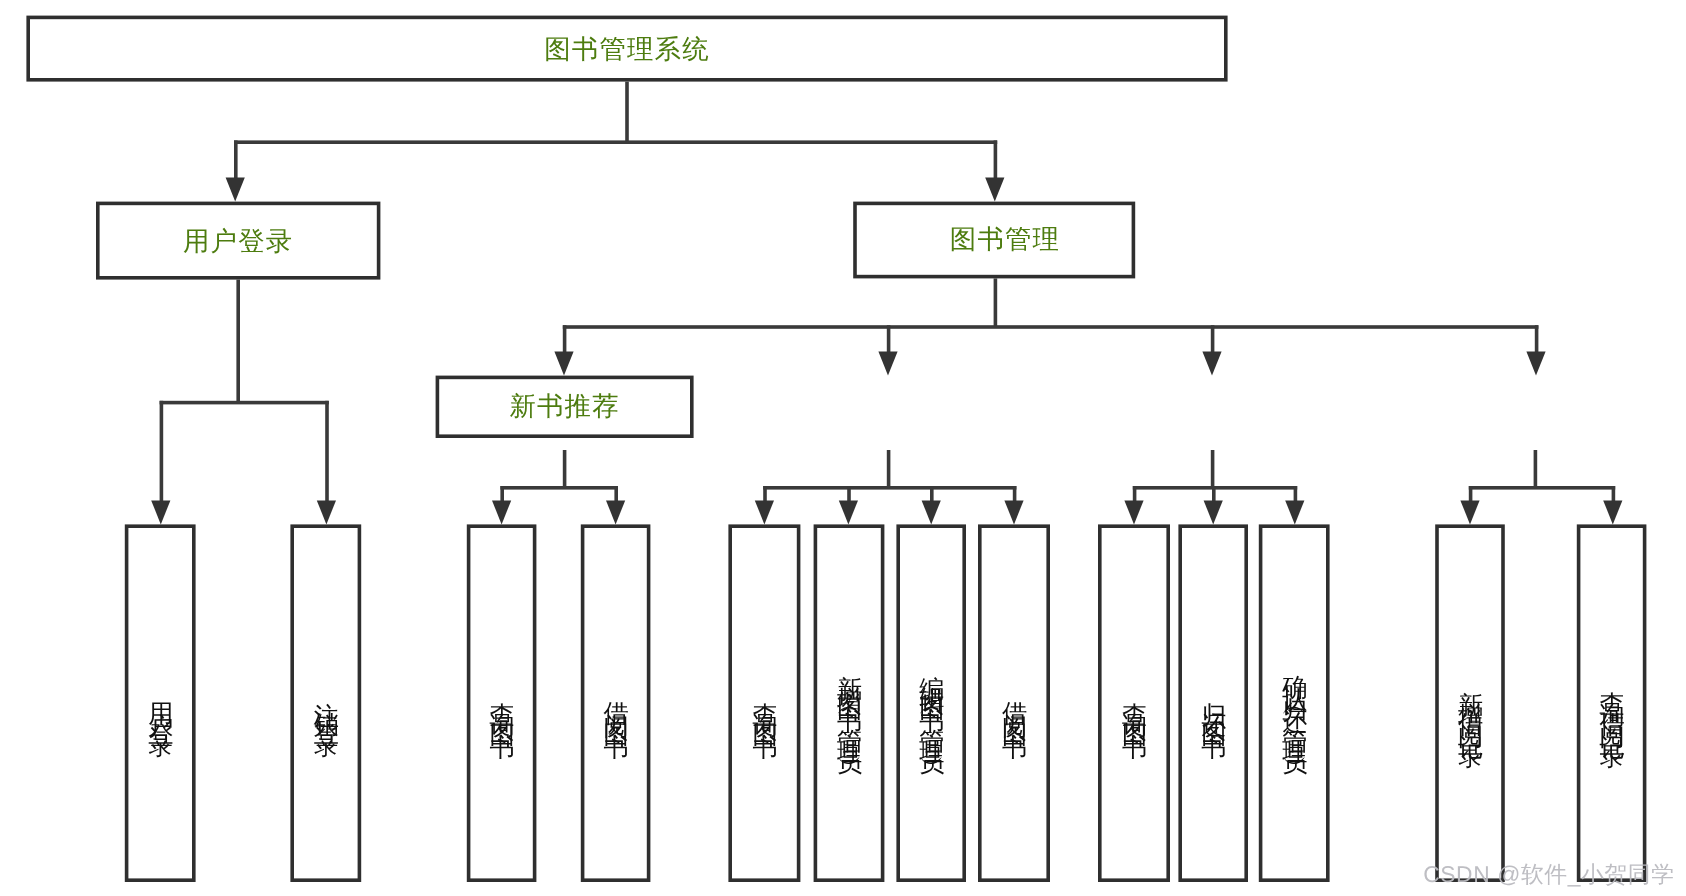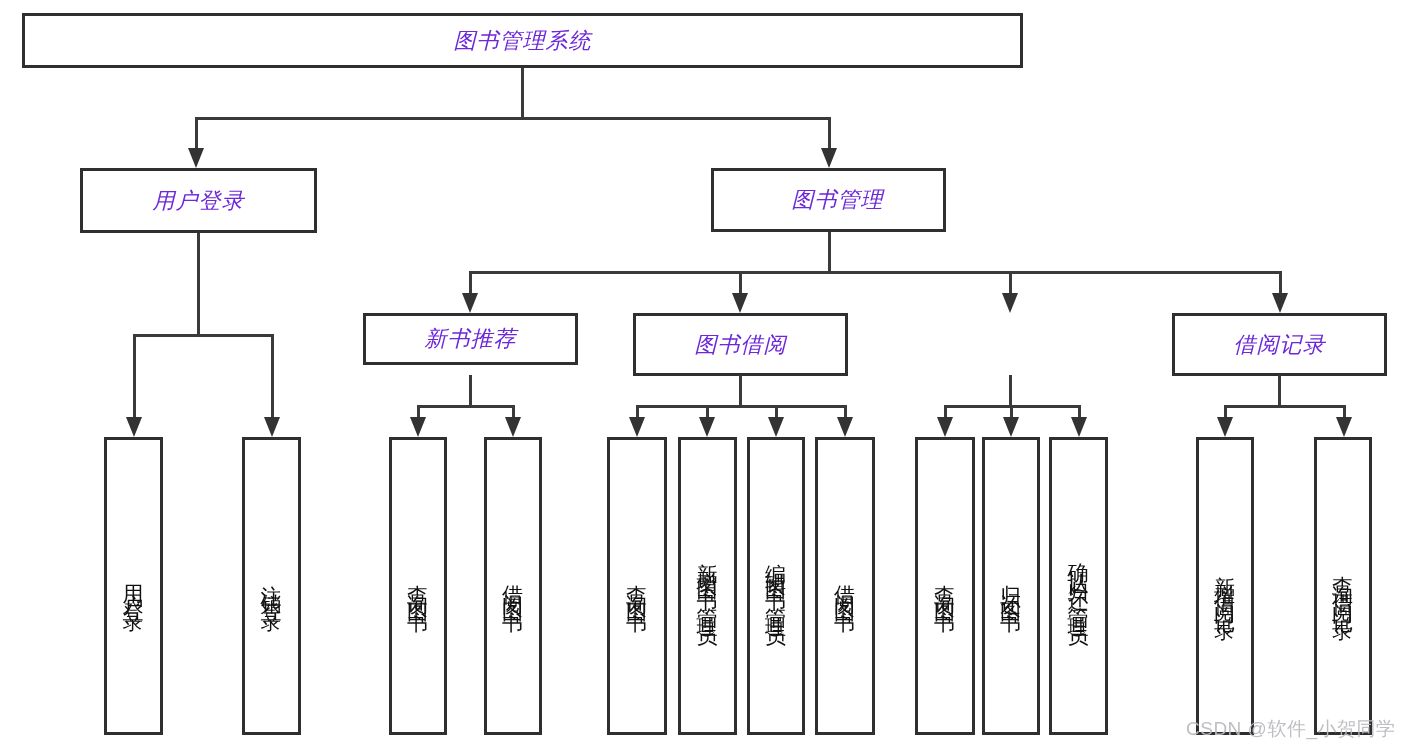--- a/index.html
+++ b/index.html
@@ -3,21 +3,21 @@
 <meta charset="utf-8">
 <style>
   html,body{margin:0;padding:0;background:#ffffff;}
   #canvas{
     position:relative;width:1405px;height:747px;background:#ffffff;overflow:hidden;
     font-family:"Liberation Sans",sans-serif;color:#1a1a1a;
   }
   .hbox{
     position:absolute;box-sizing:border-box;border:3px solid #2f2f2f;background:#ffffff;
     display:flex;align-items:center;justify-content:center;
-    font-size:22px;letter-spacing:1px;color:#6d28d9;font-style:italic;
+    font-size:22px;letter-spacing:1px;color:#4d7c0f;
   }
   .vbox{
     position:absolute;box-sizing:border-box;border:3px solid #2f2f2f;background:#ffffff;
     top:437px;height:298px;
     display:flex;align-items:center;justify-content:center;
     writing-mode:vertical-rl;text-orientation:mixed;
     font-size:21px;letter-spacing:9px;color:#111;line-height:1;
   }
   .line{position:absolute;background:#3a3a3a;}
   .ah{position:absolute;width:0;height:0;border-left:8px solid transparent;
@@ -47,22 +47,20 @@
 <body>
 
 <div id="canvas">
 
   <div class="hbox" id="b-root">图书管理系统</div>
 
   <div class="hbox" id="b-ul">用户登录</div>
   <div class="hbox" id="b-bm">图书管理</div>
 
   <div class="hbox" id="b-nb">新书推荐</div>
-  <div class="hbox" id="b-bb">图书借阅</div>
-  <div class="hbox" id="b-br">借阅记录</div>
 
   <div class="vbox" id="v-ul1">用户登录</div>
   <div class="vbox" id="v-ul2">注销登录</div>
 
   <div class="vbox" id="v-nb1">查询图书</div>
   <div class="vbox" id="v-nb2">借阅图书</div>
 
   <div class="vbox" id="v-bb1">查询图书</div>
   <div class="vbox" id="v-bb2">新增图书（管理员）</div>
   <div class="vbox" id="v-bb3">编辑图书（管理员）</div>

